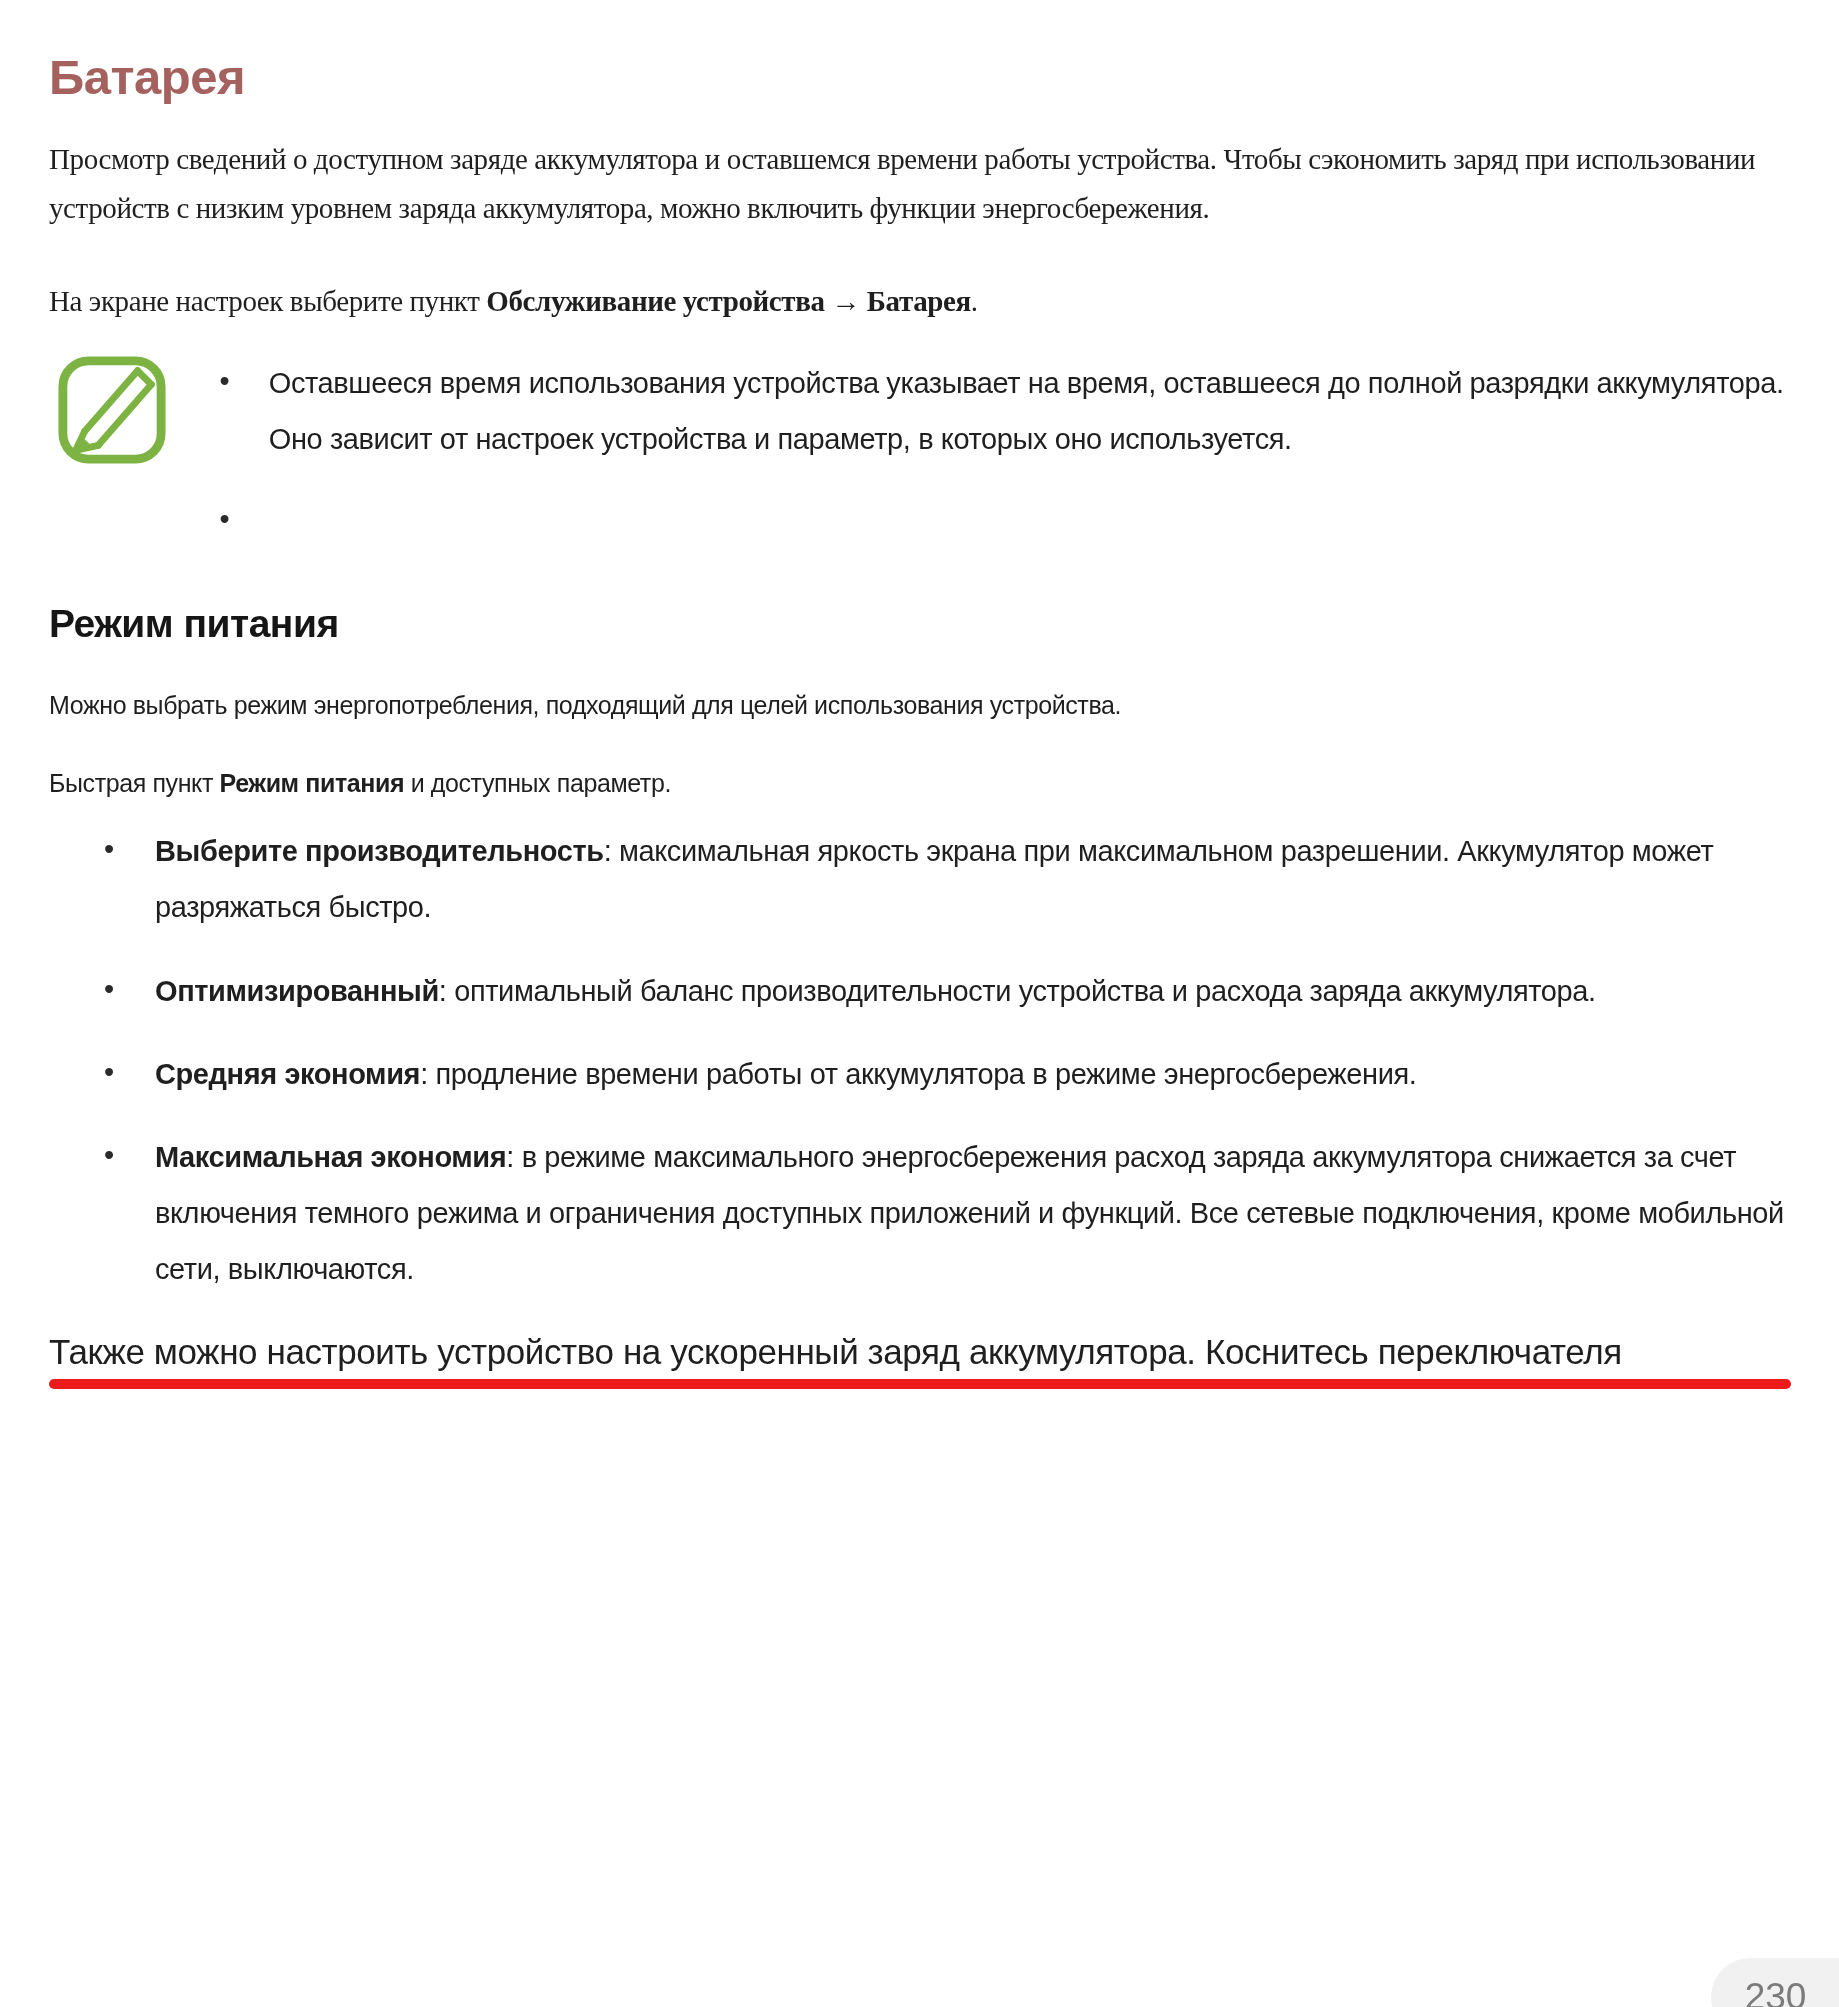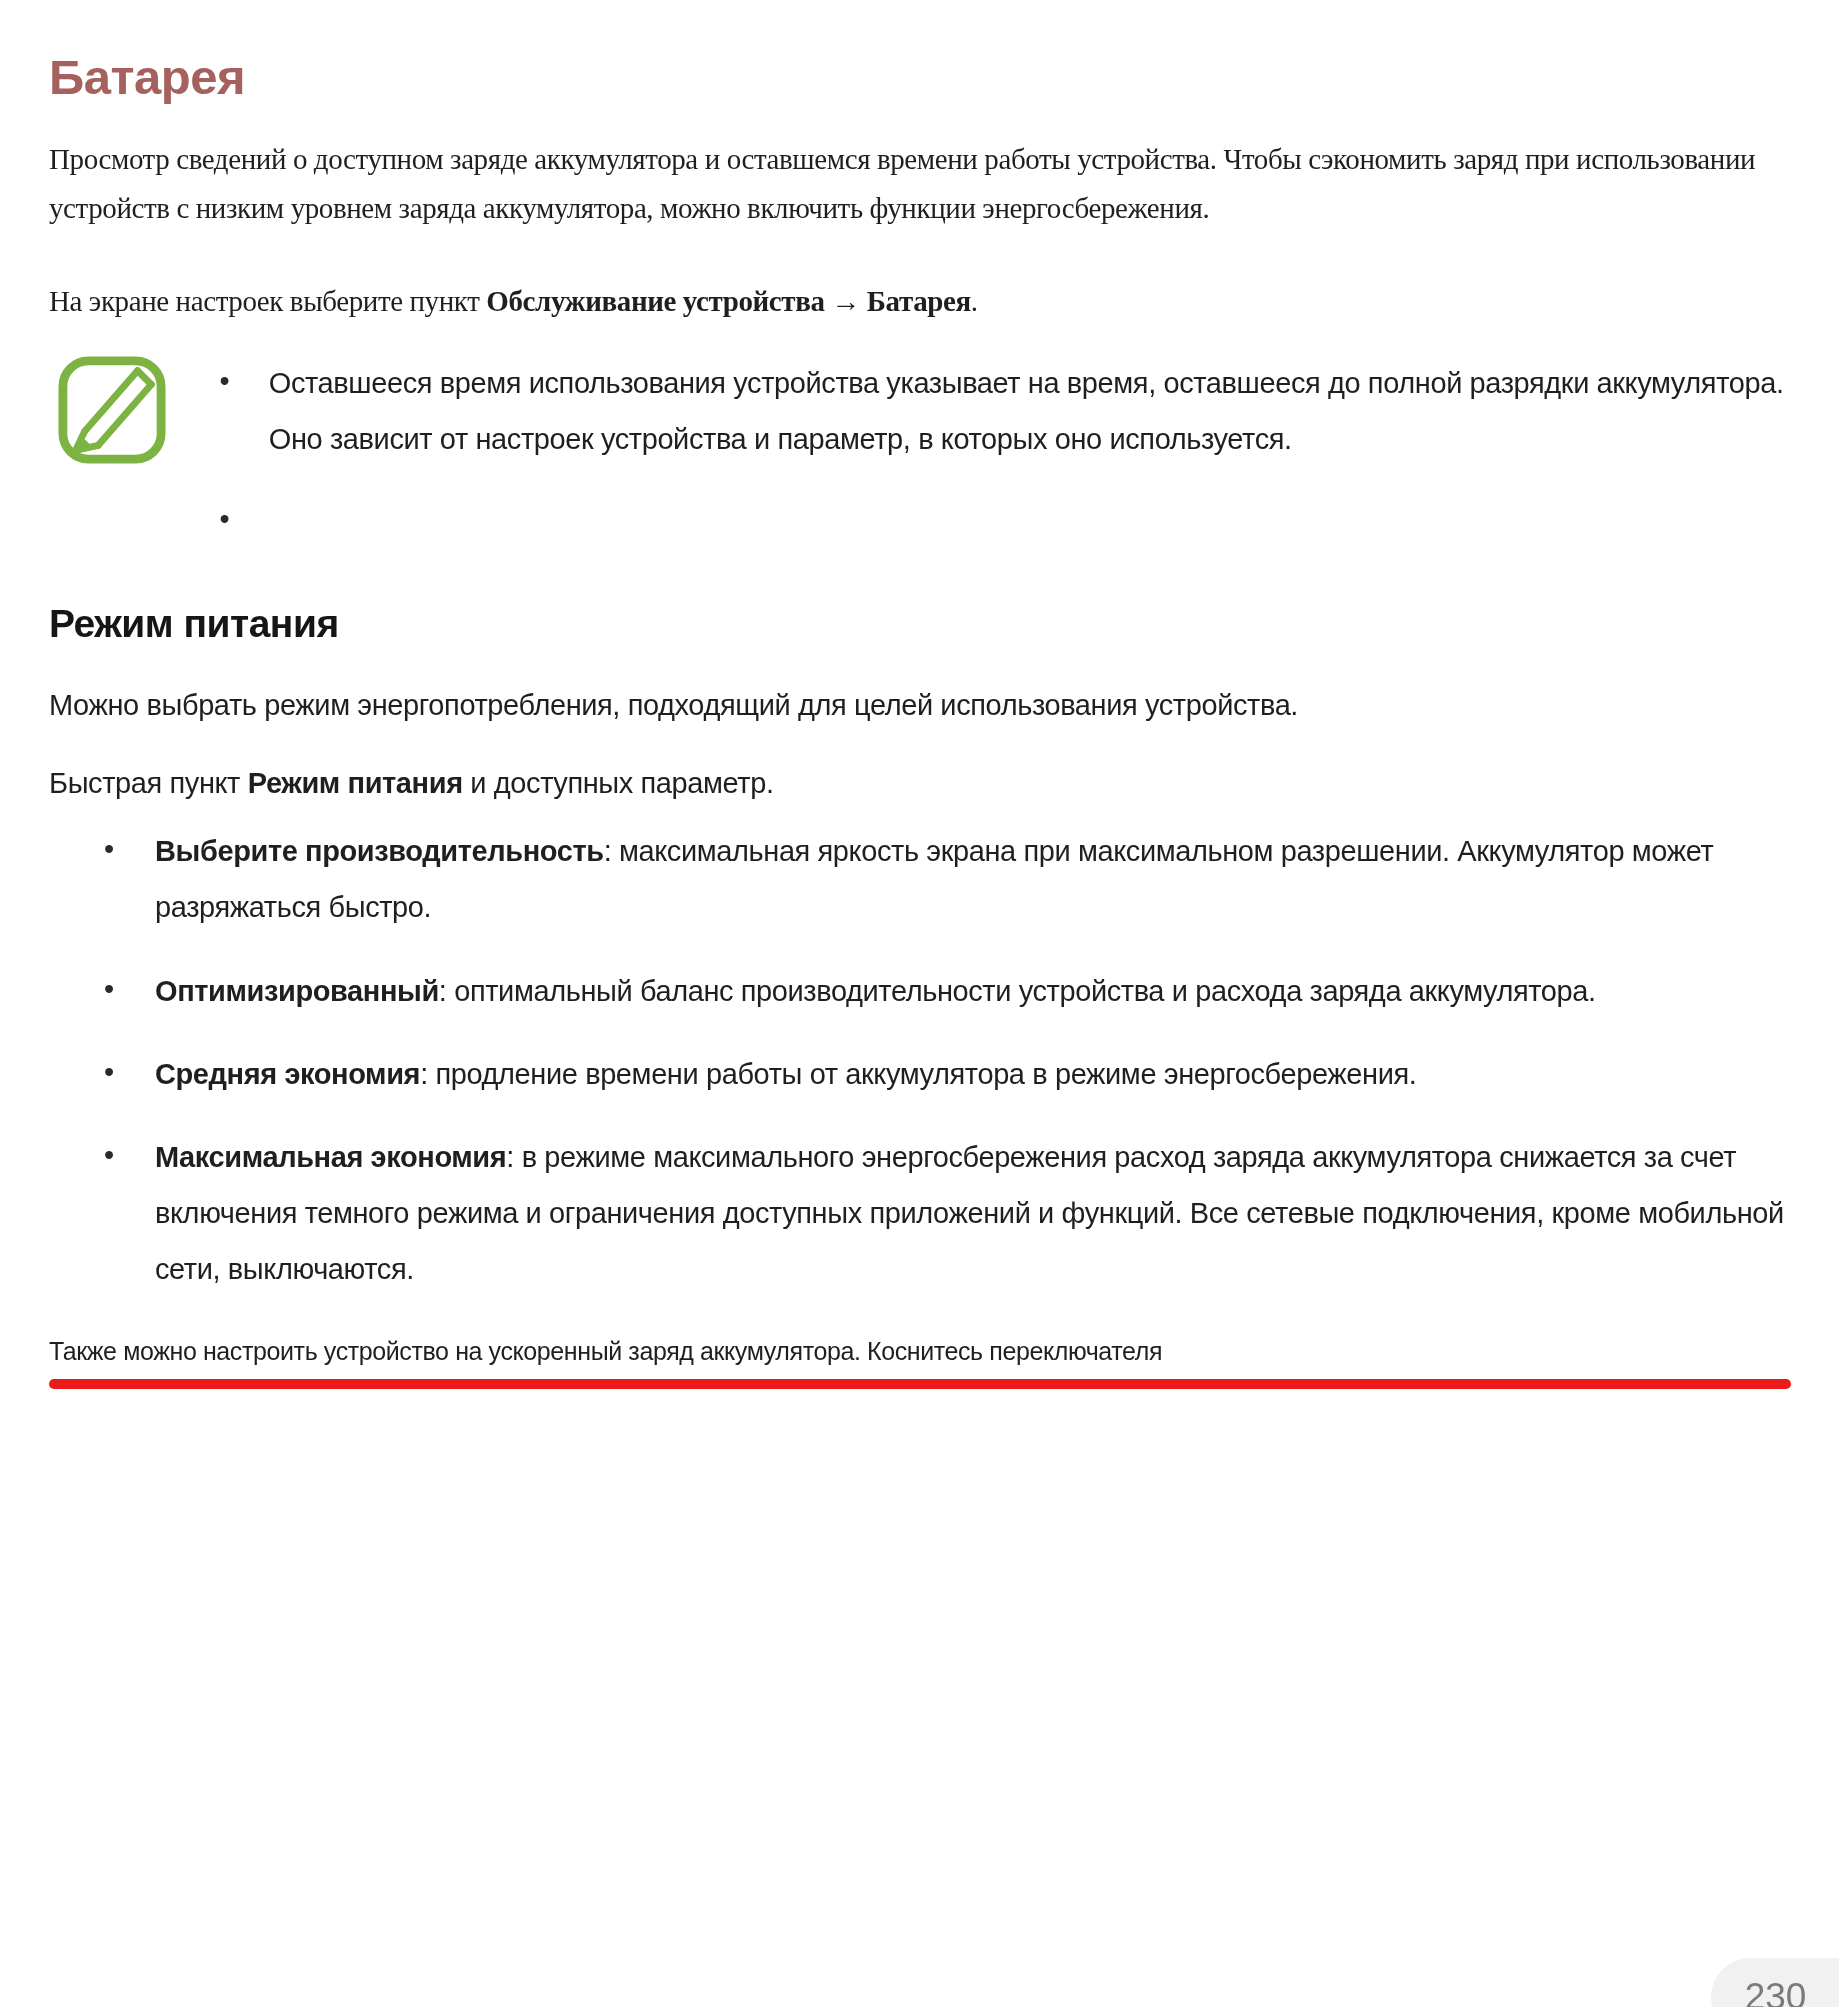--- a/index.html
+++ b/index.html
@@ -40,36 +40,36 @@
   .marker{
     position:absolute;left:7.8px;top:-2px;
     font-size:29px;color:#2a2a2a;
   }
 
   h2.section-heading{
     margin:108px 0 0 0;
     font-size:39px;line-height:45px;font-weight:700;color:#161616;
     letter-spacing:-0.5px;
   }
-  p.sec-par{margin:35px 0 0 0;font-size:29px;line-height:49px;}
+  p.sec-par{margin:35px 0 0 0;font-size:25px;line-height:49px;}
   p.sec-par2{margin-top:29px;}
 
   ul.option-list{
     list-style:none;margin:15.7px 0 0 0;padding:0;
   }
   ul.option-list li{
     position:relative;
     font-size:29px;line-height:56px;
     padding-left:106px;margin:0 0 27.4px 0;
   }
   ul.option-list li .marker{left:55px;}
 
   
   .footer-note{margin-top:33px;}
-  .ul-line{font-size:25px;line-height:43px;}
+  .ul-line{font-size:35px;line-height:43px;}
   .redbar{
     height:9.8px;background:#ec1a1a;border-radius:5.9px;
     margin:5.9px 0 7.8px 0;
   }
   .redbar.full{width:1742px;}
   .redbar.partial{width:1127px;}
 
   
   .page-pill{
     position:absolute;right:0;bottom:19.6px;

